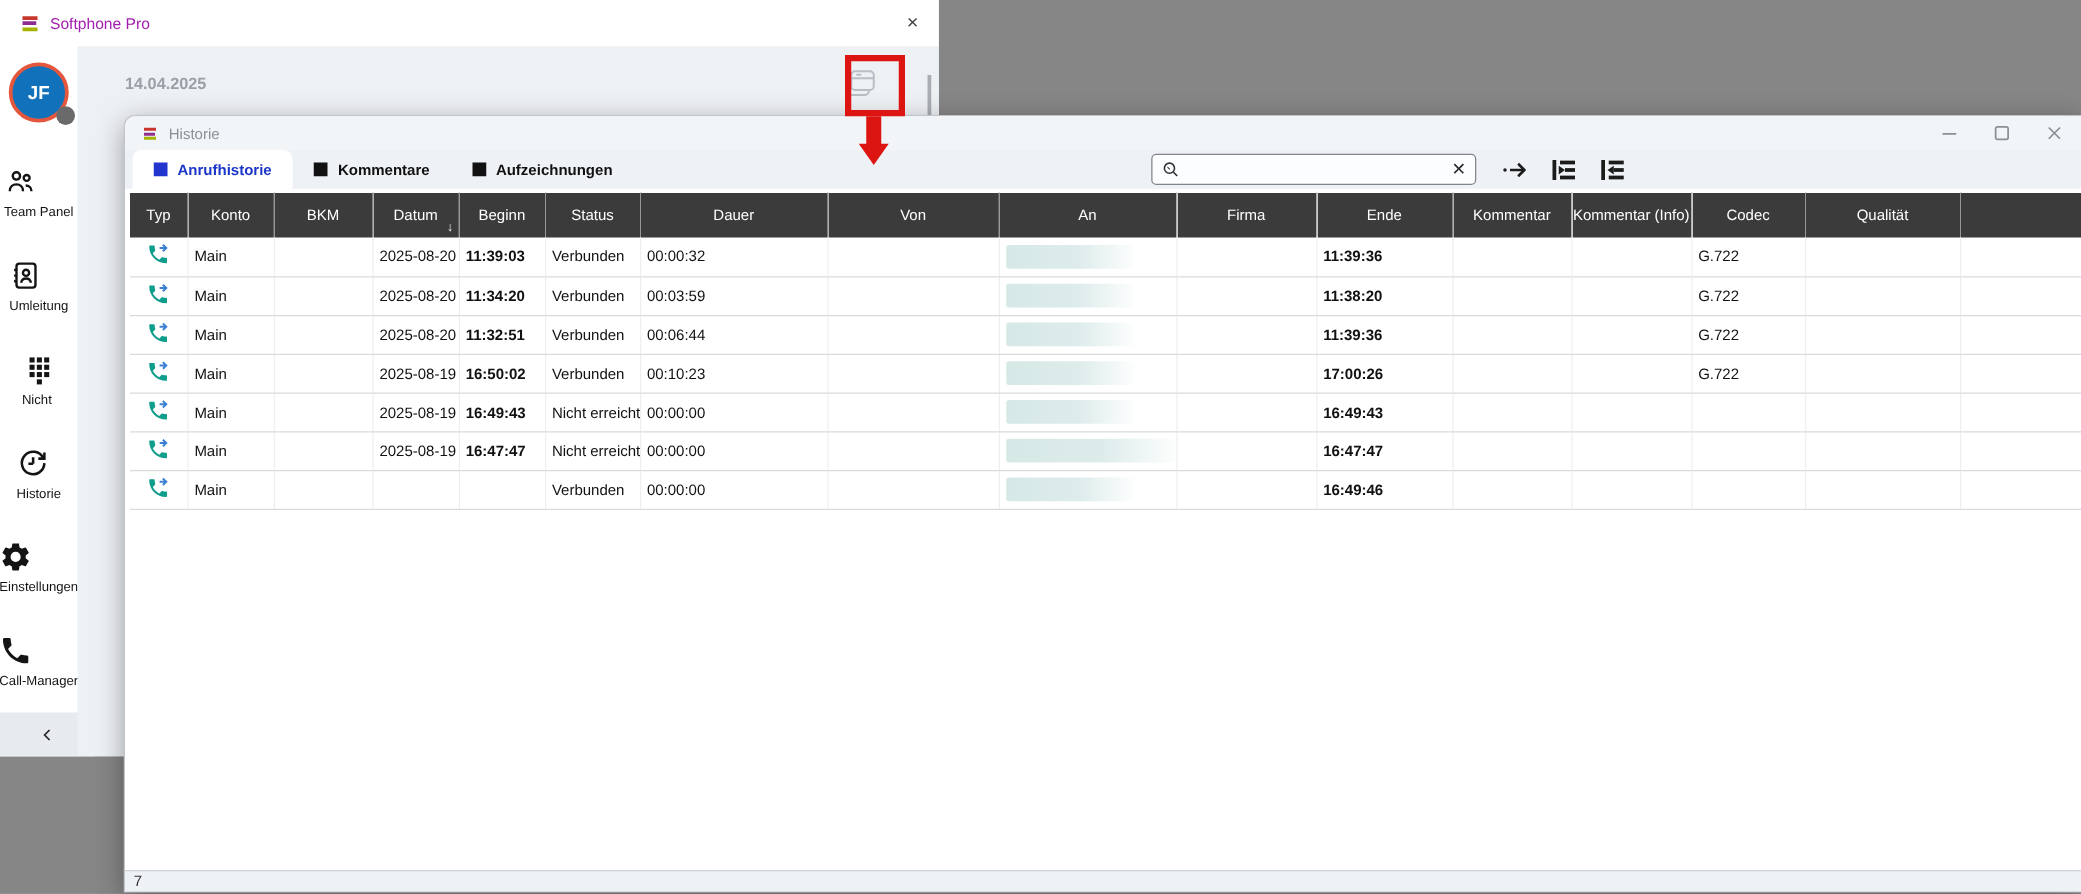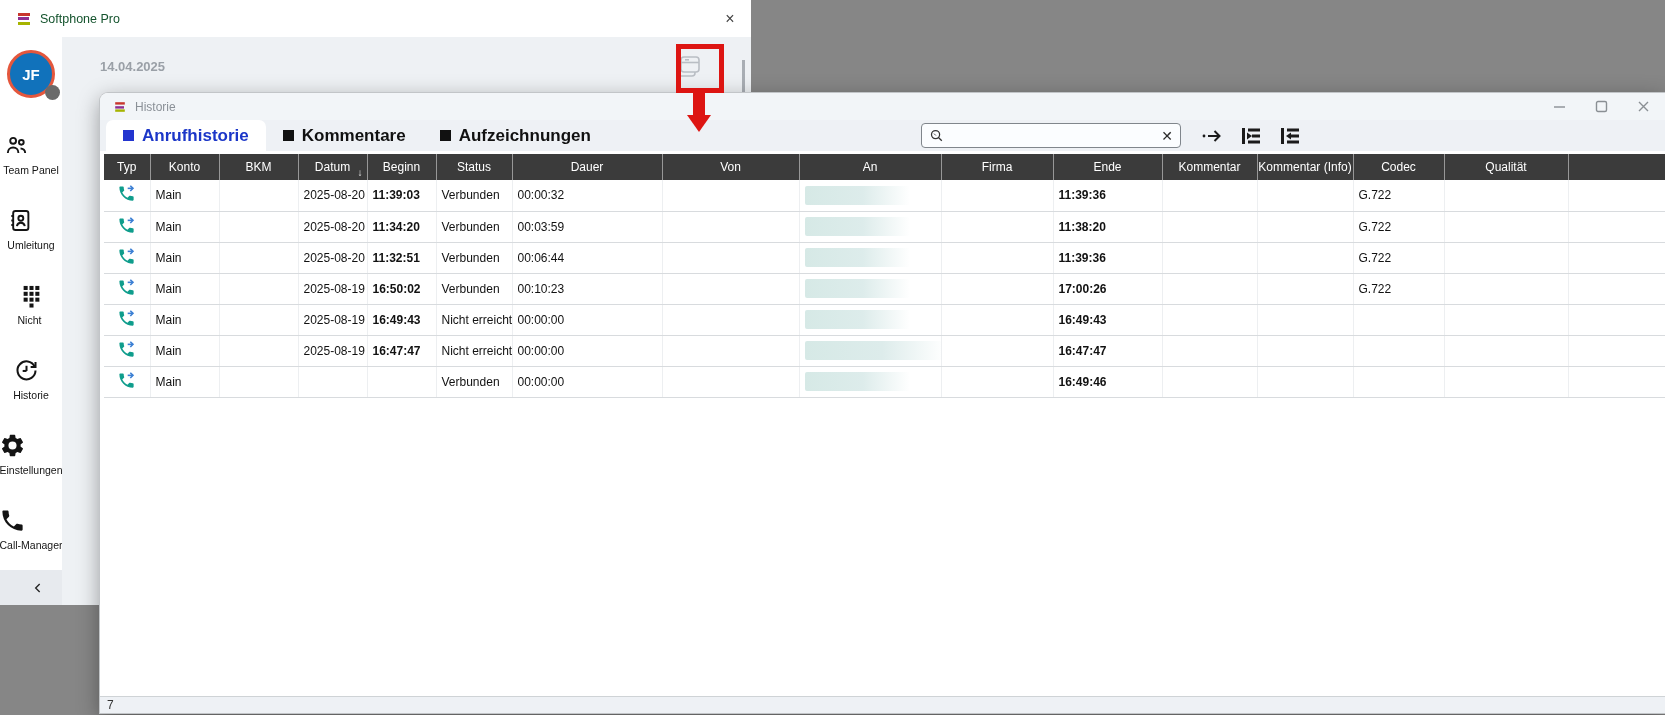--- a/index.html
+++ b/index.html
@@ -5,21 +5,21 @@
   * { margin:0; padding:0; box-sizing:border-box; }
   html,body { width:1665px; height:715px; overflow:hidden; background:#868686;
               font-family:"Liberation Sans","DejaVu Sans",sans-serif; }
   .icon { display:inline-flex; align-items:center; justify-content:center; }
   .icon svg { display:block; }
 
   
   .main-window { position:absolute; left:0; top:0; width:751px; height:605px; background:#fff; }
   .mw-titlebar { position:relative; height:37px; background:#fff; display:flex; align-items:center;
                  padding-left:18px; gap:10px; }
-  .mw-title { font-size:12.5px; color:#14532d; }
+  .mw-title { font-size:12.5px; color:#a21caf; }
   .mw-close { position:absolute; right:10px; top:8px; width:22px; height:22px; display:flex;
               align-items:center; justify-content:center; font-size:16px; color:#444; cursor:pointer; }
   .app-logo { display:flex; flex-direction:column; gap:1.5px; }
   .app-logo i { display:block; width:12px; height:3px; }
   .app-logo i:nth-child(1){ background:#c8372d; }
   .app-logo i:nth-child(2){ background:#8e2f90; width:11px; }
   .app-logo i:nth-child(3){ background:#a6b400; }
 
   .mw-body { position:absolute; left:0; top:37px; right:0; bottom:0; display:flex; }
 
@@ -58,40 +58,40 @@
   .hw-titlebar { position:relative; height:27px; background:#f2f5f8; border-radius:8px 0 0 0;
                  display:flex; align-items:center; padding-left:14px; gap:9px; }
   .hw-title { font-size:12px; color:#8a9097; }
   .hw-controls { position:absolute; right:14px; top:0; height:27px; display:flex; gap:26px;
                  align-items:center; color:#8a8f94; }
   .hw-ctrl { width:16px; height:16px; display:flex; align-items:center; justify-content:center;
              font-size:13px; cursor:pointer; }
   .hw-ctrl svg { display:block; }
 
   .tabbar { position:relative; height:31px; background:#eef1f5; display:flex; padding-left:6px; }
-  .tab { display:flex; align-items:center; gap:8px; padding:0 17px; font-size:17px; font-weight:bold;
+  .tab { display:flex; align-items:center; gap:8px; padding:0 17px; font-size:12px; font-weight:bold;
          color:#111; cursor:pointer; }
   .tab .sq { width:11px; height:11px; background:#111; }
   .tab.active { background:#fff; color:#1b36c8; border-radius:7px 7px 0 0; }
   .tab.active .sq { background:#2335cf; }
 
   .searchbox { position:absolute; left:821px; top:3px; width:260px; height:25px; background:#fbfdff;
                border:1.5px solid #80868c; border-radius:4px; display:flex; align-items:center;
                padding:0 7px; gap:5px; }
   .searchbox input { flex:1; border:none; outline:none; background:transparent; font-size:12px;
                      font-family:inherit; }
   .search-clear { color:#2b2b2b; font-size:14px; cursor:pointer; }
   .tool-icons { position:absolute; left:1100px; top:2px; height:27px; display:flex; gap:15px;
                 align-items:center; }
   .tool-icons .icon { width:24px; height:24px; color:#1b1b1b; cursor:pointer; }
 
   
   .hist-table { position:absolute; left:4px; top:61px; width:1561px; border-collapse:collapse;
                 table-layout:fixed; }
-  .hist-table th { background:#3b3b3b; color:#fff; font-weight:normal; font-size:12px; height:26px;
+  .hist-table th { background:#3b3b3b; color:#fff; font-weight:normal; font-size:12px; height:36px;
                    border-right:1px solid #979797; white-space:nowrap; overflow:hidden;
                    text-align:center; position:relative; cursor:pointer; }
   .hist-table th:last-child { border-right:none; }
   .sort-arrow { font-size:10px; position:absolute; right:4px; bottom:2px; color:#e8e8e8; }
   .hist-table td { height:31px; font-size:12px; color:#111; border-bottom:1px solid #d8dbde;
                    border-right:1px solid #edeff1; padding:0 5px; white-space:nowrap; overflow:hidden;
                    background:#fff; }
   .hist-table td:last-child { border-right:none; }
   .td-center { text-align:center; }
   .td-bold { font-weight:bold; }

